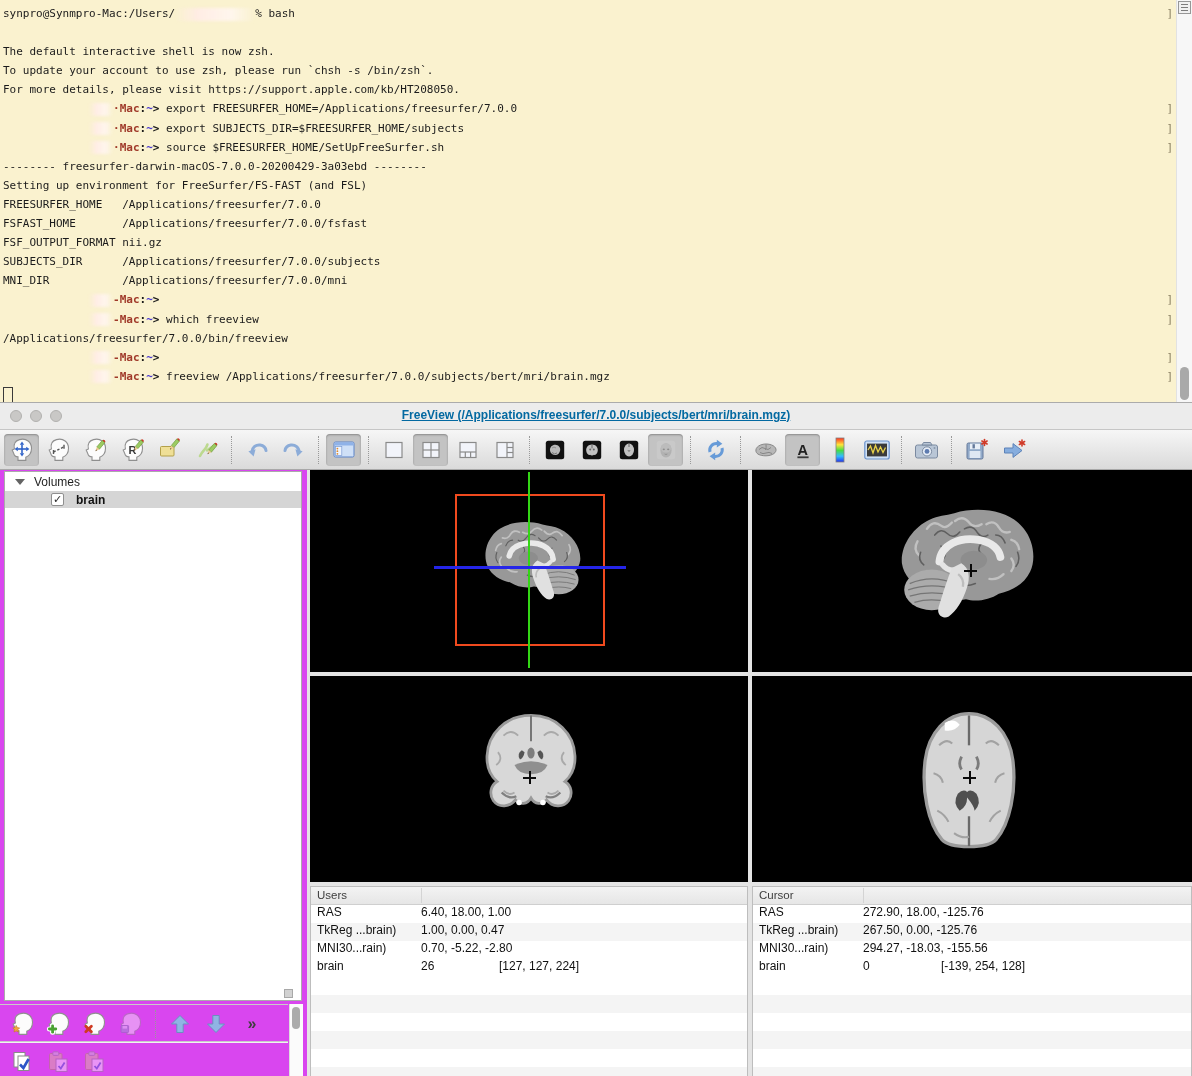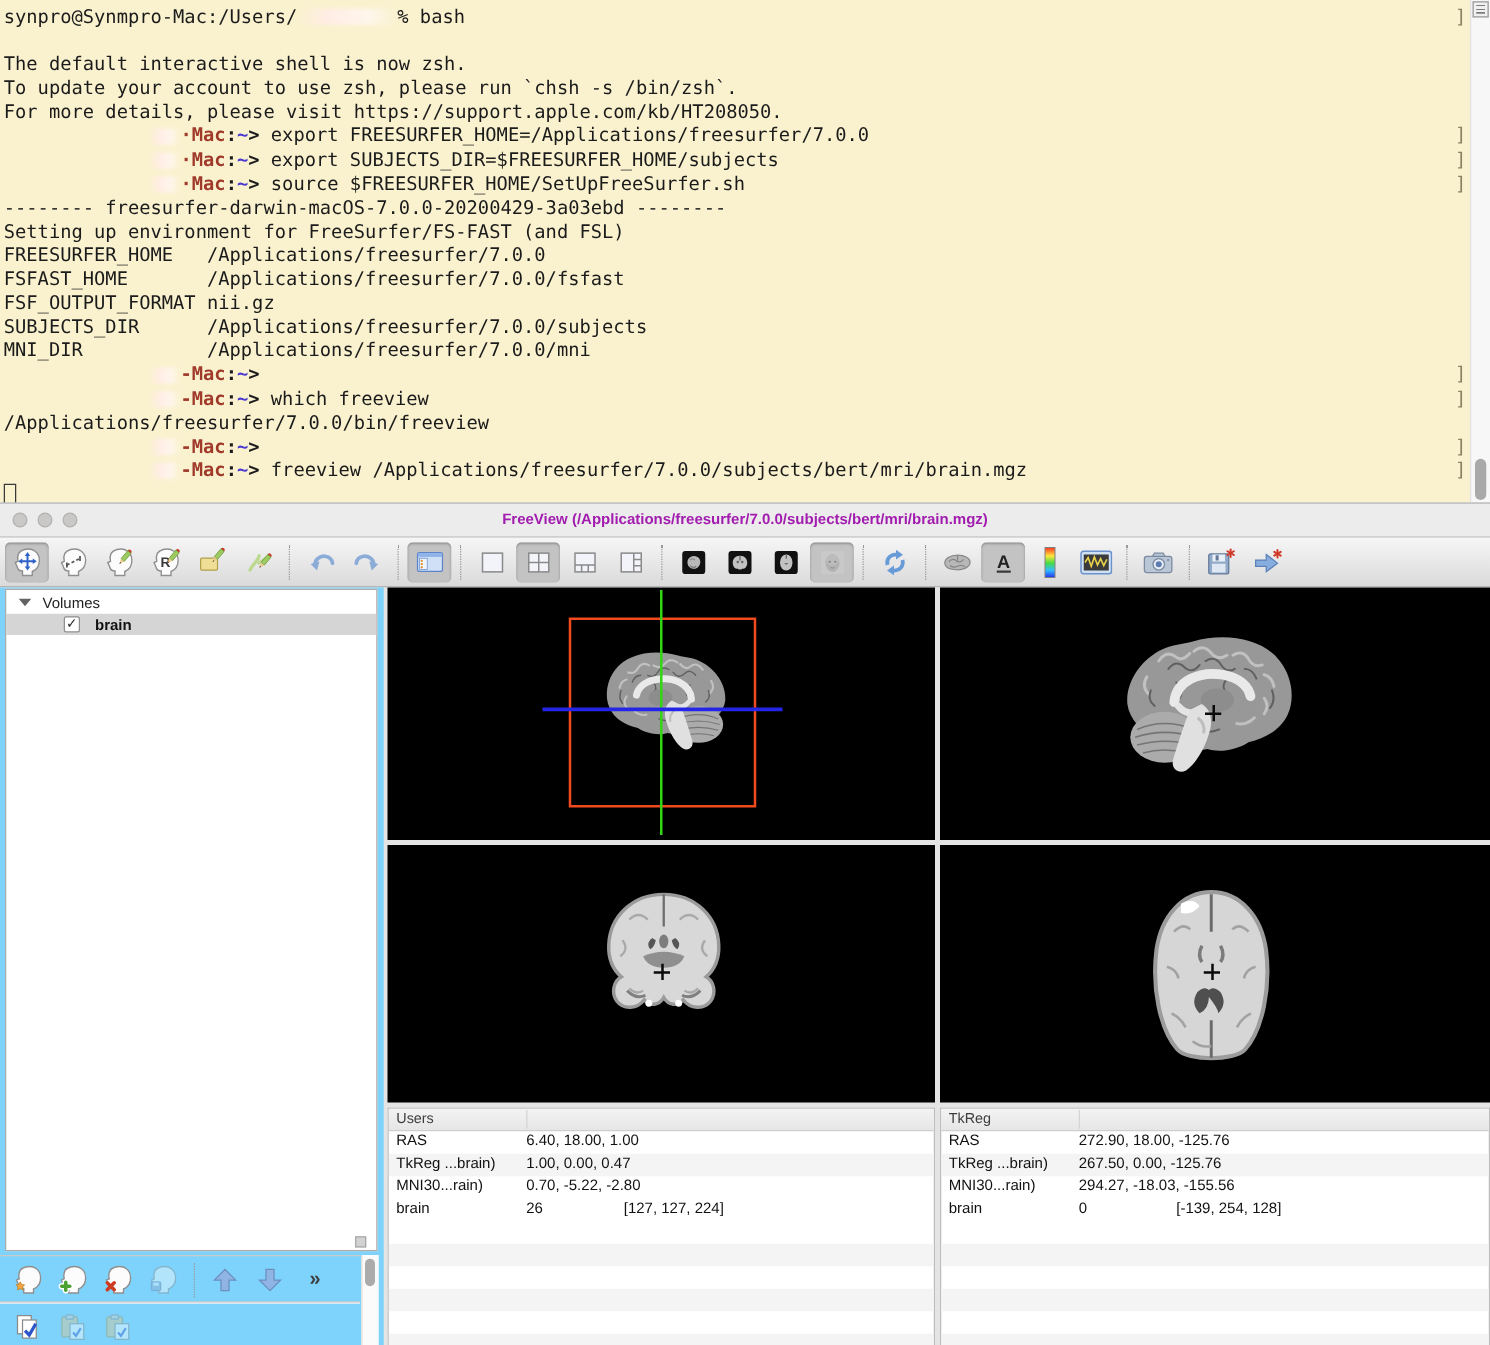--- a/index.html
+++ b/index.html
@@ -2,55 +2,55 @@
 <html style="--c-termbg: #FAF2CF; --c-termtx: #1B1B1B; --c-host: #A03A2A; --c-tilde: #4A3AD2; --c-mark: #8B8163;"><head>
 <meta charset="utf-8">
 <style>
   html,body{margin:0;padding:0;}
   body{font-family:"Liberation Sans",sans-serif;background:#fff;}
   .stage{position:relative;width:1192px;height:1076px;overflow:hidden;background:#fff;}
 
   
   .terminal{position:absolute;left:0;top:0;width:1192px;height:402px;background:var(--c-termbg,#FAF2CF);}
   .term-lines{position:absolute;top:4px;left:3px;right:17px;font-family:"DejaVu Sans Mono",monospace;
-              font-size:15px;line-height:19.1px;color:var(--c-termtx,#1B1B1B);white-space:pre;}
+              font-size:11px;line-height:19.1px;color:var(--c-termtx,#1B1B1B);white-space:pre;}
   .term-line{position:relative;height:19.1px;overflow:visible;}
   .p-host{color:var(--c-host,#A03A2A);font-weight:bold;}
   .p-punc{color:var(--c-termtx,#1B1B1B);font-weight:bold;}
   .p-tilde{color:var(--c-tilde,#4A3AD2);font-weight:bold;}
   .redact{display:inline-block;height:13px;border-radius:3px;vertical-align:middle;
           background:linear-gradient(90deg,rgba(250,242,207,0),rgba(255,236,230,.95) 30%,rgba(255,246,240,.9) 70%,rgba(250,242,207,0));
           filter:blur(1.5px);}
   .term-mark{position:absolute;right:2px;top:0;color:var(--c-mark,#8B8163);}
   .term-cursor{position:absolute;left:3px;top:387px;width:8px;height:15px;border:1.5px solid #3a3a3a;background:transparent;}
   .term-scrollbar{position:absolute;right:0;top:0;width:15px;height:402px;background:#F7F7F7;border-left:1px solid #E2E2E2;}
   .term-thumb{position:absolute;left:3px;bottom:2px;width:9px;height:33px;background:#A9A9A9;border-radius:5px;}
   .term-corner-btn{position:absolute;right:1px;top:1px;width:13px;height:13px;background:#F0F0F0;border:1px solid #979797;box-sizing:border-box;}
   .term-corner-btn .lines{position:absolute;inset:2px;background:repeating-linear-gradient(#7c7c7c 0 1px,transparent 1px 3px);}
 
   
   .freeview{position:absolute;left:0;top:402px;width:1192px;height:674px;background:#E6E6E6;border-top:1px solid #ABABAB;box-sizing:border-box;}
   .titlebar{position:relative;height:26px;background:#ECECEC;border-bottom:1px solid #C6C6C6;}
   .lights{position:absolute;left:10px;top:7px;display:flex;gap:8px;}
   .light{width:12px;height:12px;border-radius:50%;background:#C9C8C6;border:1px solid #B2B1AF;box-sizing:border-box;}
-  .wtitle{text-align:center;line-height:25px;font-size:12px;font-weight:600;color:#a21caf;
-          white-space:nowrap;overflow:hidden;}
+  .wtitle{text-align:center;line-height:25px;font-size:12px;font-weight:600;color:#0369a1;
+          white-space:nowrap;overflow:hidden;text-decoration:underline;}
 
   .fv-toolbar{height:40px;background:linear-gradient(#F6F6F6,#DADADA);border-bottom:1px solid #A8A8A8;
               display:flex;align-items:center;padding:0 3px;box-sizing:border-box;}
   .tbtn{width:35px;height:32px;border:none;background:transparent;border-radius:4px;padding:0;margin:0 1px;
         display:flex;align-items:center;justify-content:center;flex:0 0 auto;}
   .tbtn.pressed{background:#C3C3C3;box-shadow:inset 0 1px 2px rgba(0,0,0,.3);}
   .tsep{width:0;height:28px;border-left:1px dotted #999;margin:0 6px;flex:0 0 auto;}
   .chev{font-size:16px;font-weight:bold;color:#3f3f3f;line-height:1;}
 
   .fv-body{position:absolute;top:67px;left:0;right:0;bottom:0;background:#E4E4E4;}
 
   
-  .sidebar{position:absolute;left:0;top:0;width:307px;height:100%;background:#7dd3fc;}
+  .sidebar{position:absolute;left:0;top:0;width:307px;height:100%;background:#d946ef;}
   .tree{position:absolute;left:4px;top:1px;width:298px;height:530px;background:#fff;border:1px solid #ABABAB;box-sizing:border-box;}
   .tree-header{height:19px;display:flex;align-items:center;padding-left:10px;gap:9px;font-size:12px;color:#1f1f1f;}
   .tri{width:0;height:0;border-left:5px solid transparent;border-right:5px solid transparent;border-top:6px solid #636363;}
   .tree-row{height:17px;background:#D5D5D5;display:flex;align-items:center;padding-left:46px;gap:12px;}
   .cb{width:13px;height:13px;background:#fff;border:1px solid #8f8f8f;border-radius:2px;box-sizing:border-box;
       display:flex;align-items:center;justify-content:center;font-size:11px;line-height:1;color:#2a2a2a;}
   .vol-label{font-size:12px;font-weight:bold;color:#111;}
   .grip{position:absolute;left:284px;top:519px;width:9px;height:9px;background:#D2D2D2;border:1px solid #A8A8A8;box-sizing:border-box;}
   .side-row{position:absolute;left:0;width:288px;height:38px;display:flex;align-items:center;padding-left:5px;box-sizing:border-box;}
   .side-row1{top:534px;border-top:1px solid #C9C9C9;}
@@ -565,21 +565,21 @@
               <div class="irow"></div>
               <div class="irow alt"></div>
               <div class="irow"></div>
               <div class="irow alt"></div>
               <div class="irow"></div>
               <div class="irow alt"></div>
             </div>
         </div>
         <div class="ipanel">
           <div class="ipanel-header">
-            <span>TkReg</span>
+            <span>Cursor</span>
             <span class="col-split"></span>
           </div>
           <div id="mouse-rows">
               <div class="irow">
                 <span class="ir-label">RAS</span>
                 <span class="ir-val">272.90, 18.00, -125.76</span>
                 <span class="ir-vox"></span>
               </div>
               <div class="irow alt">
                 <span class="ir-label">TkReg ...brain)</span>

